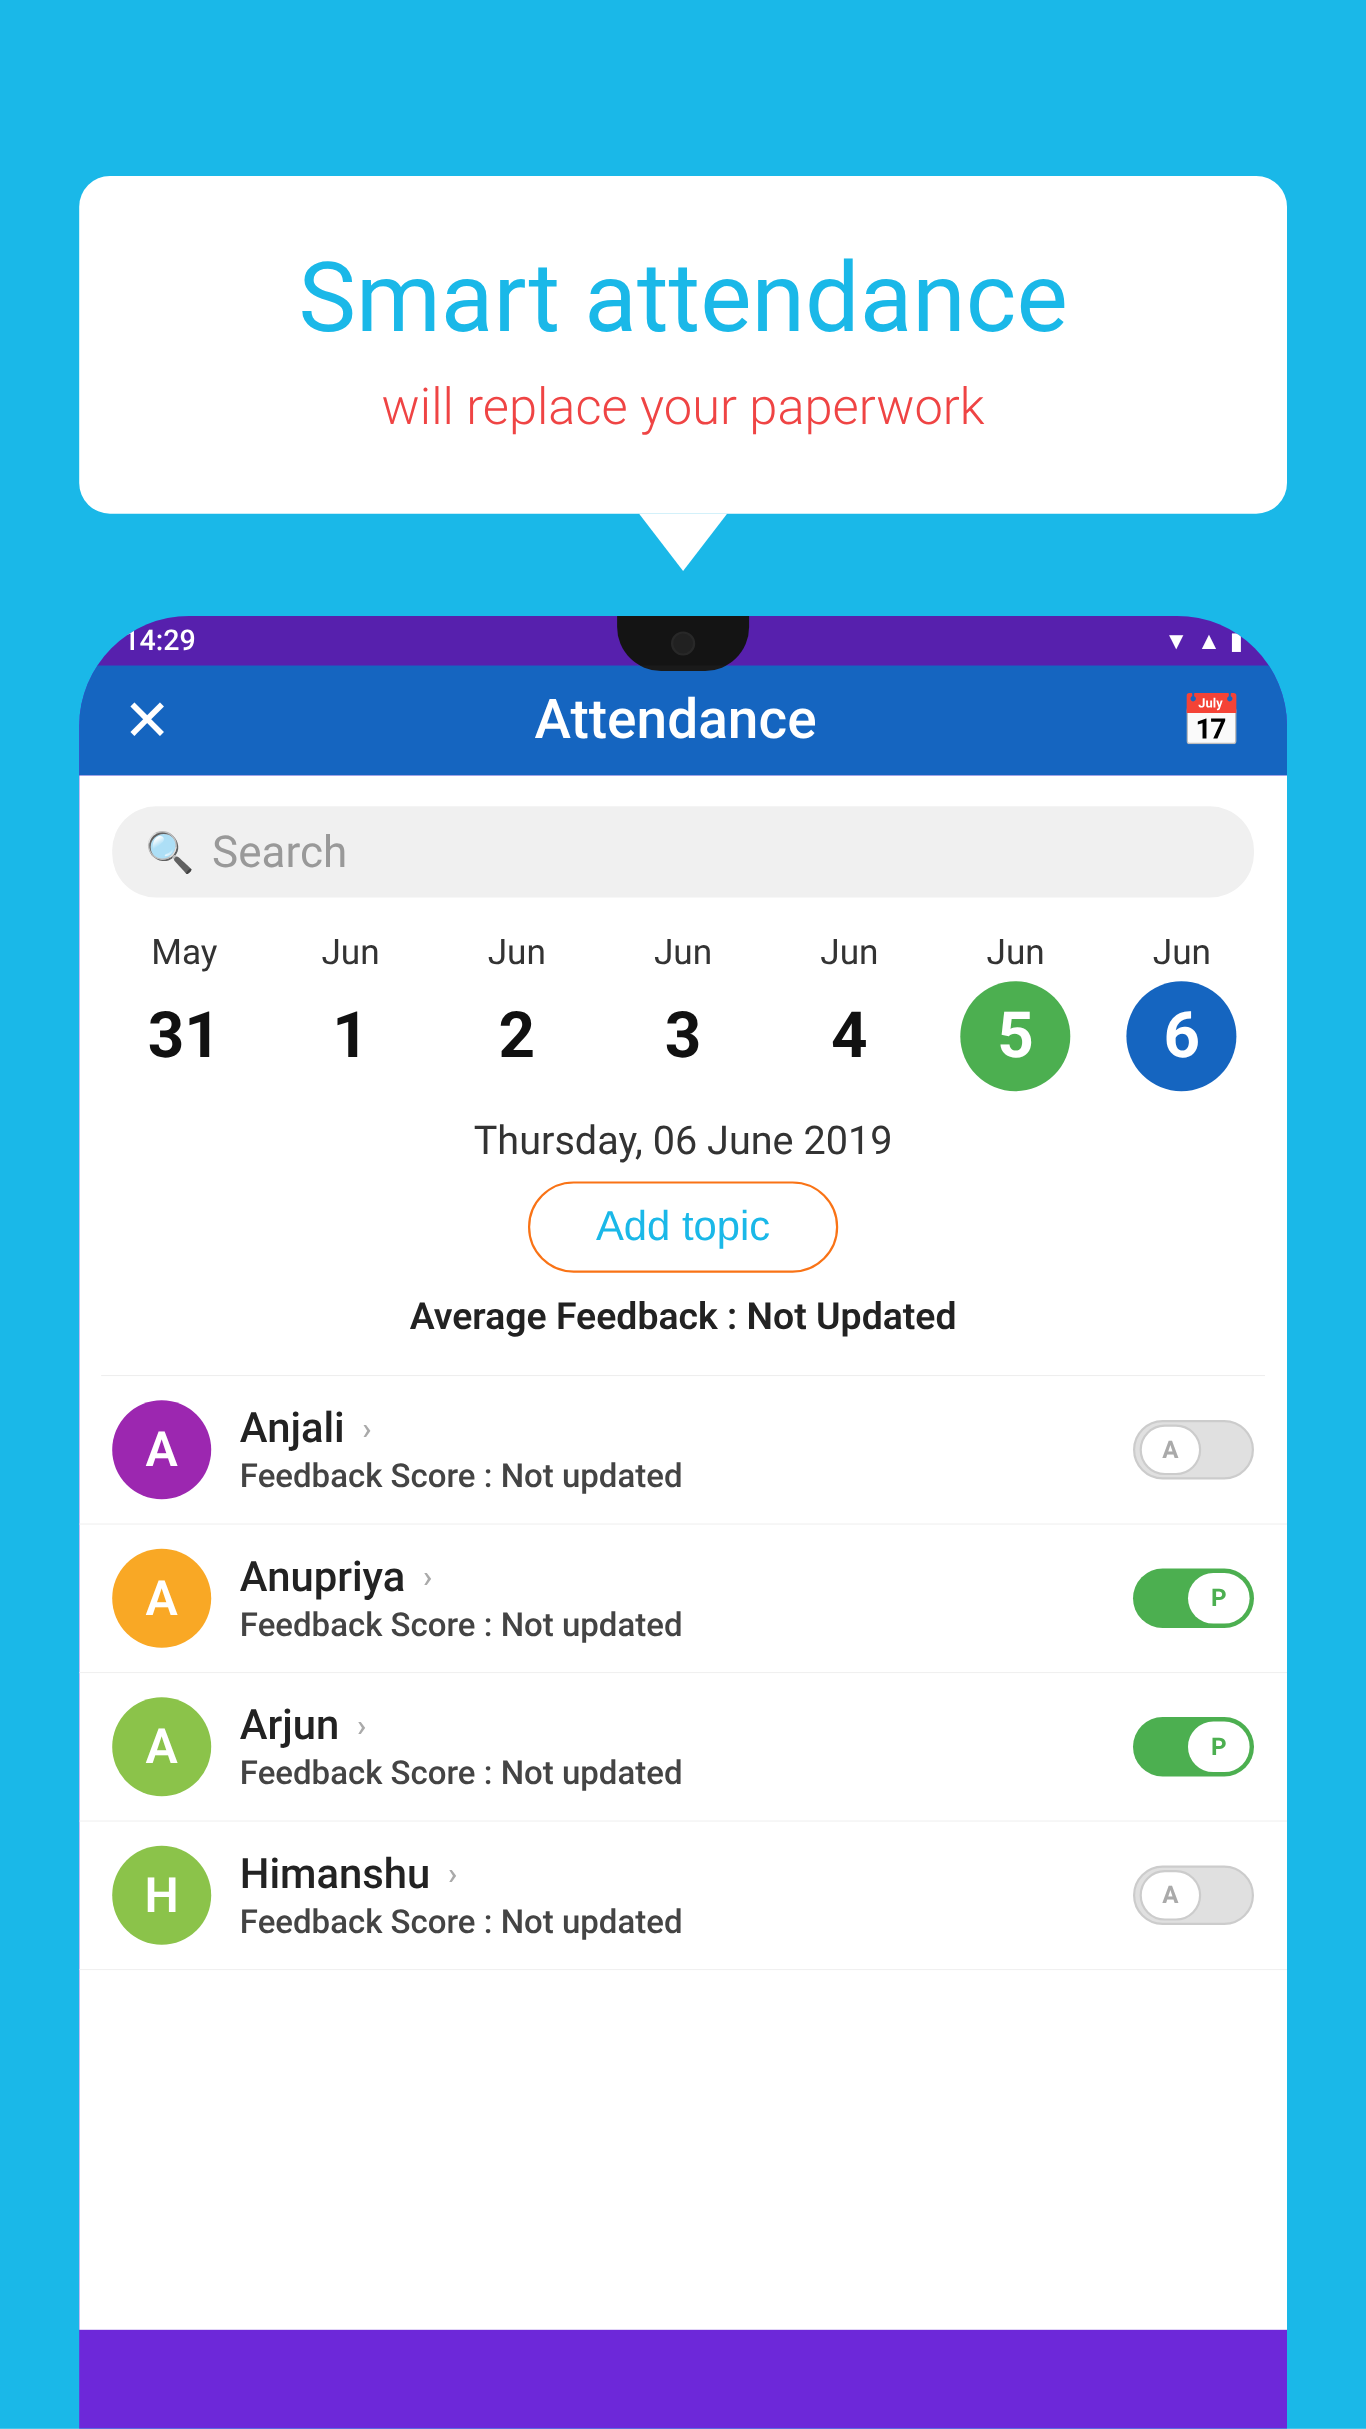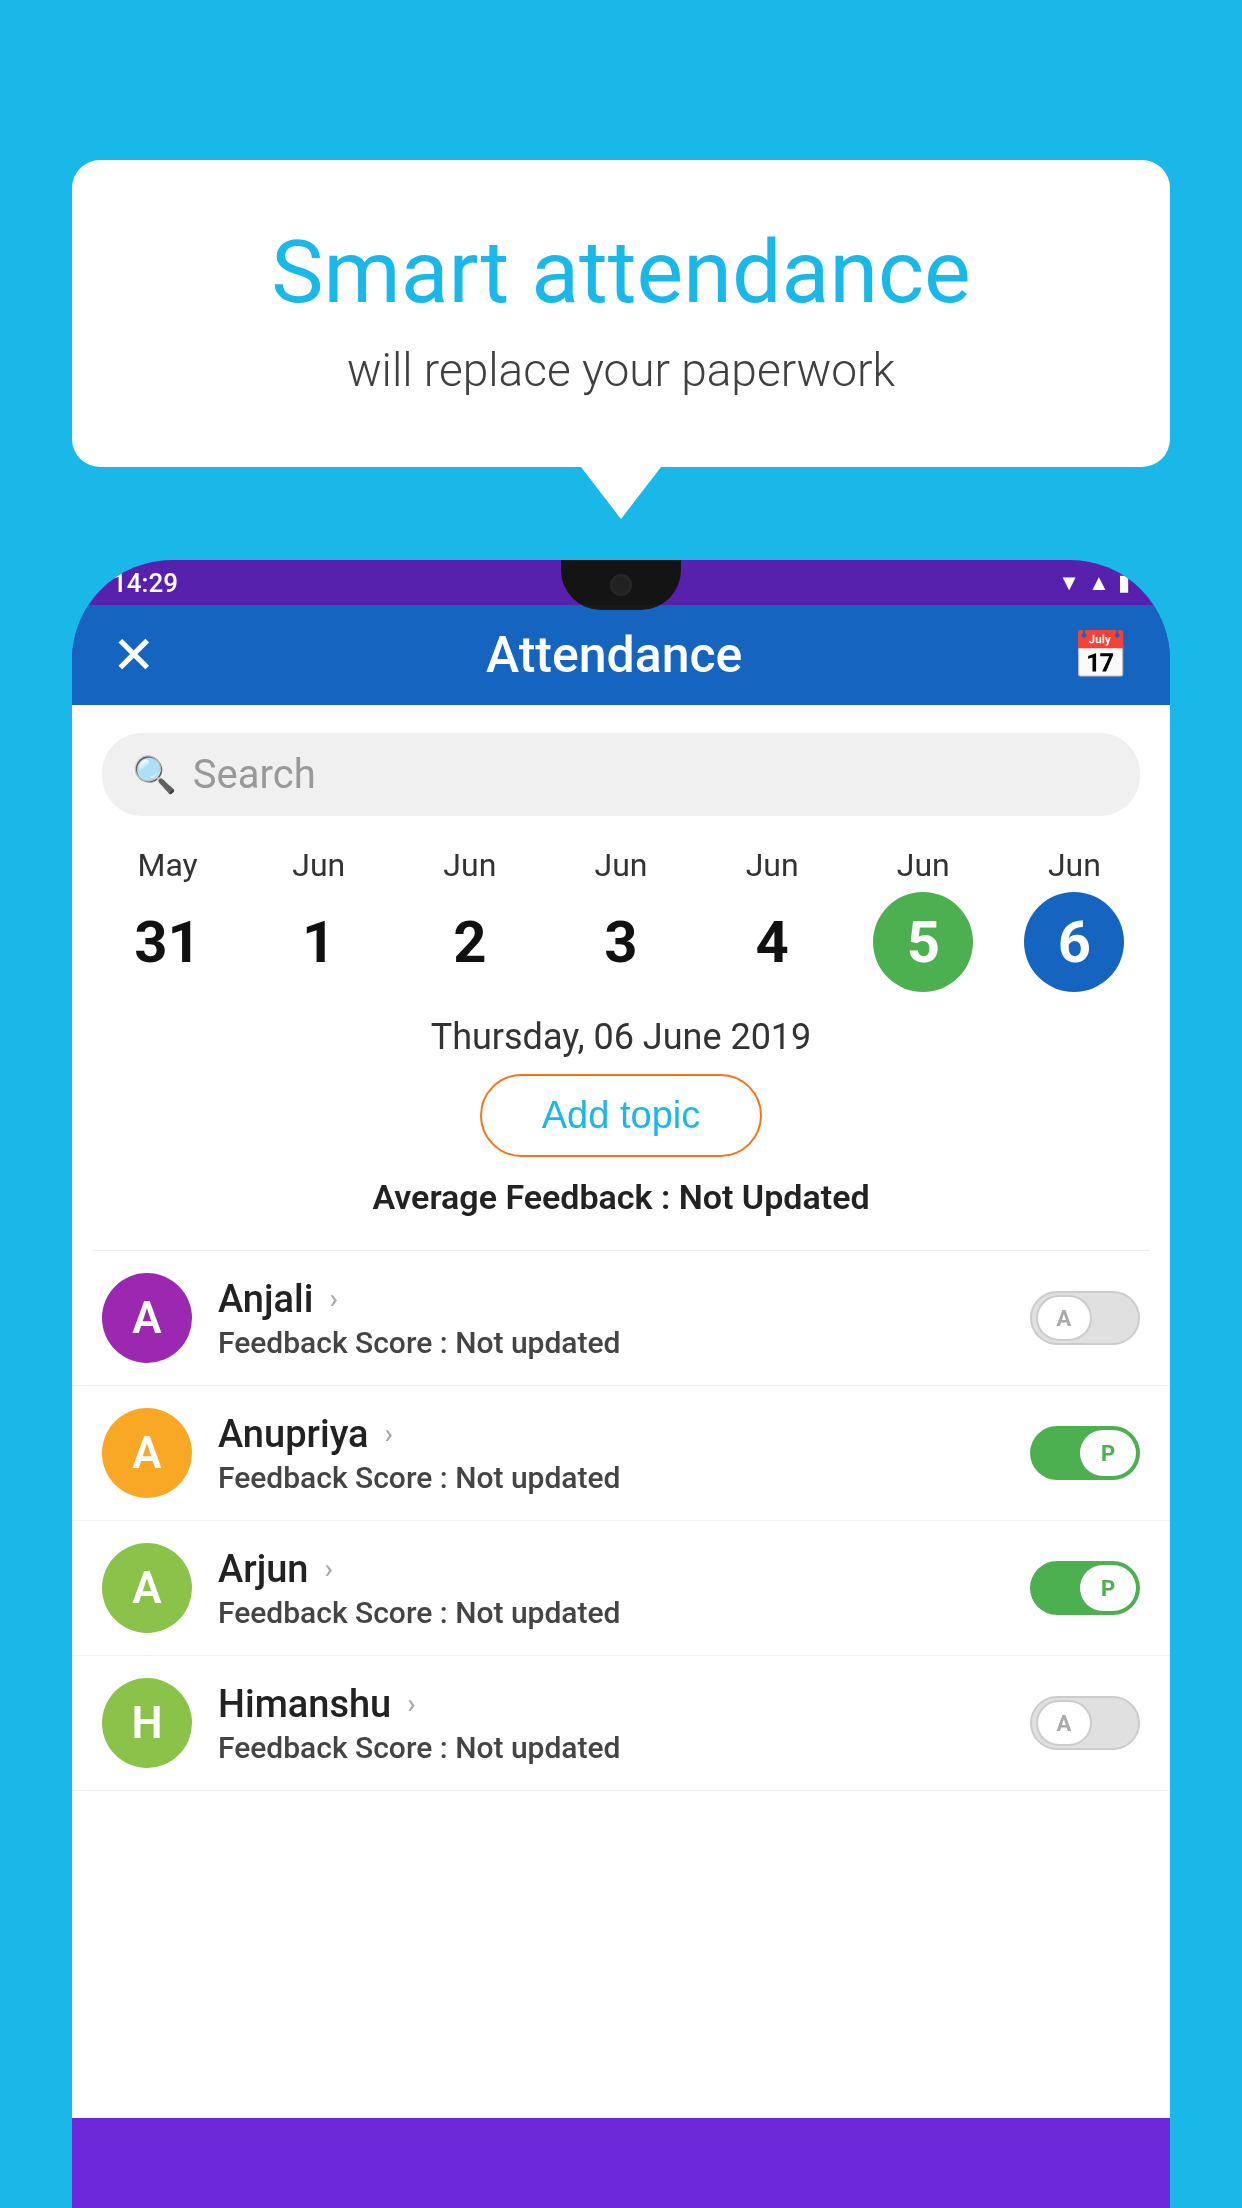--- a/index.html
+++ b/index.html
@@ -35,21 +35,21 @@
       border-right: 40px solid transparent;
       border-top: 52px solid white;
     }
     .bubble-title {
       color: #1ab8e8;
       font-size: 88px;
       font-weight: 400;
       margin-bottom: 20px;
     }
     .bubble-subtitle {
-      color: #404040;
+      color: #ef4444;
       font-size: 46px;
       font-weight: 300;
     }
 
     
     .phone-frame {
       position: absolute;
       top: 560px;
       left: 72px;
       right: 72px;

